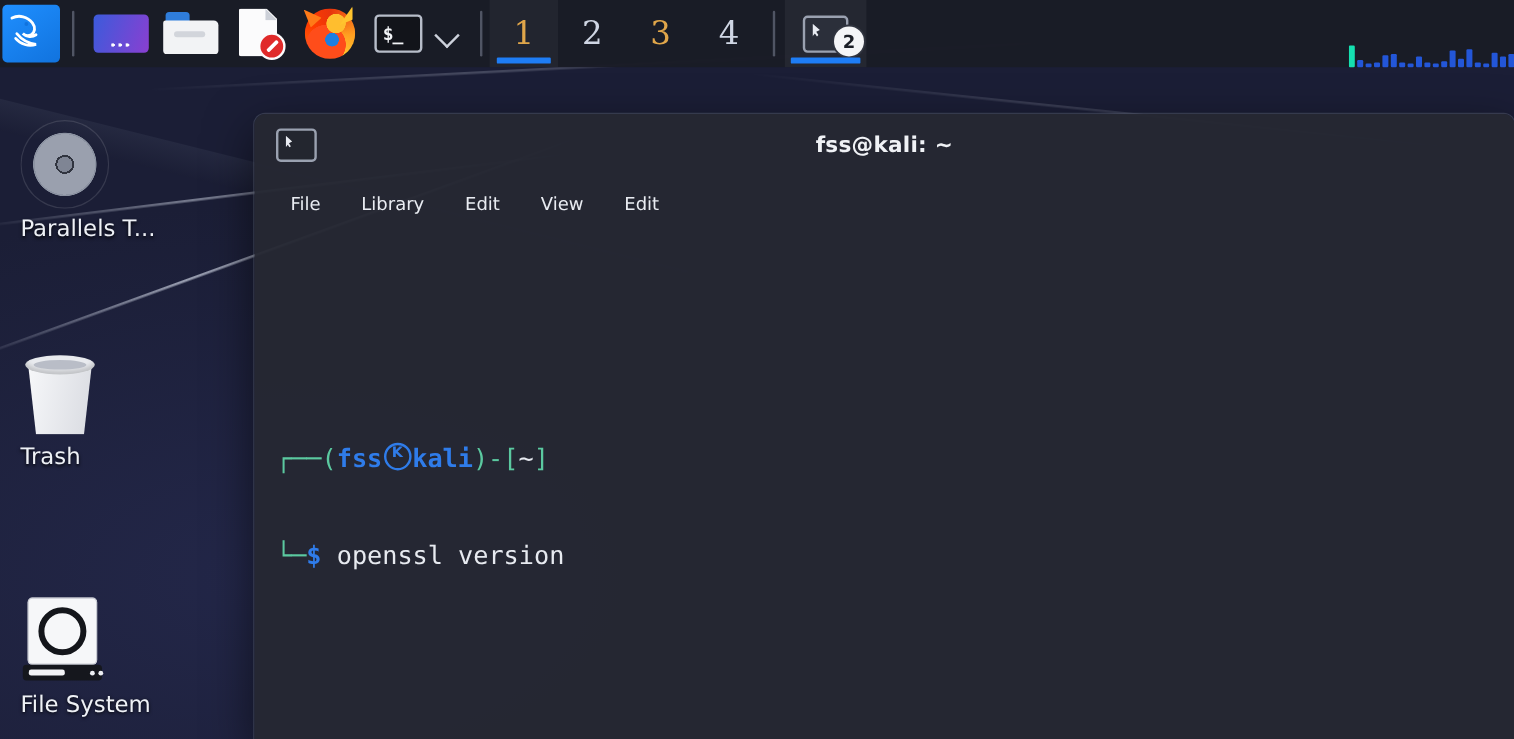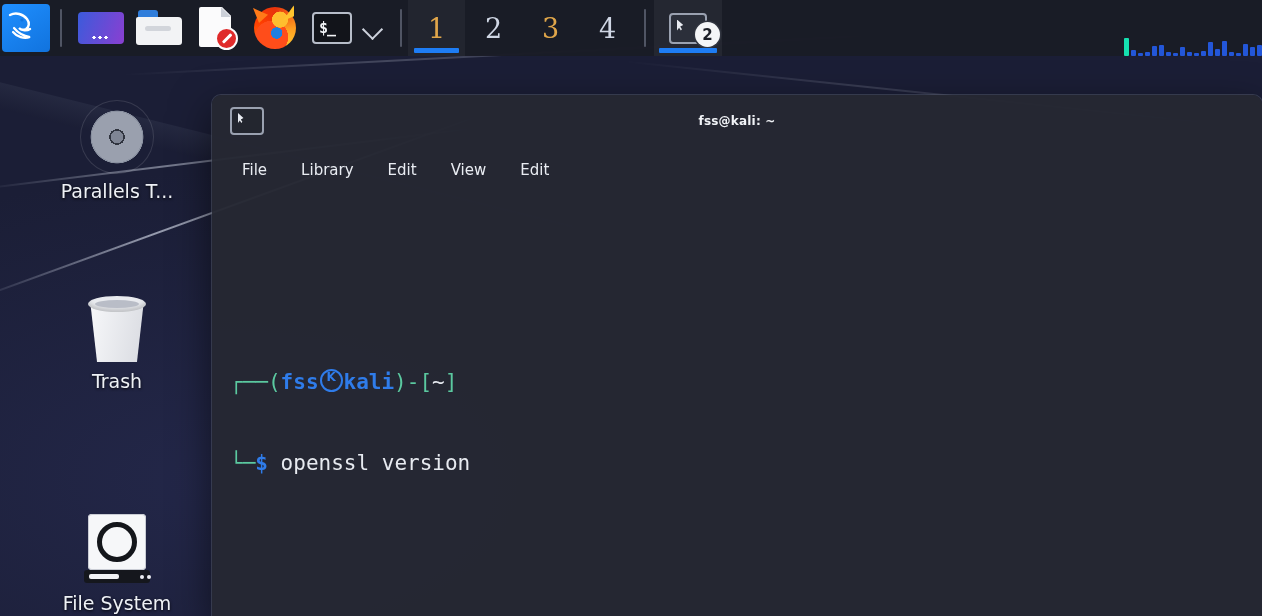--- a/index.html
+++ b/index.html
@@ -91,21 +91,21 @@
      background:#f4f5f7;color:#1b1e26;font-family:"DejaVu Sans",sans-serif;font-size:15px;font-weight:600;
      display:flex;align-items:center;justify-content:center;box-shadow:0 0 0 1.5px #30343f;}
 
   
   #tray{position:absolute;right:0;top:0;height:56px;display:flex;align-items:flex-end;padding-bottom:6px;overflow:hidden;}
   #tray .bars{display:flex;align-items:flex-end;gap:2px;height:22px;}
   #tray .bars i{display:block;width:5px;background:#2356d8;border-radius:1px;}
   #tray .bars i.hot{background:#15e0b0;}
 
   
-  .deskicon{position:absolute;width:200px;display:flex;flex-direction:column;align-items:center;cursor:pointer;}
+  .deskicon{position:absolute;width:200px;display:flex;flex-direction:column;align-items:flex-start;cursor:pointer;}
   .deskicon .lbl{margin-top:6px;color:#eef1f6;font-size:19px;text-shadow:0 1px 3px rgba(0,0,0,.9);white-space:nowrap;}
 
   .icn-disc{width:74px;height:74px;border-radius:50%;
      background:radial-gradient(circle at 50% 50%, #7f8594 0 12%, #30343f 12% 15%, #9aa0ae 15% 48%, #8b92a1 48% 50%, rgba(0,0,0,0) 51%);
      box-shadow:inset 0 0 0 1px rgba(255,255,255,.12);}
   .icn-trash{width:66px;height:72px;position:relative;}
   .icn-trash .can{position:absolute;left:6px;top:8px;width:54px;height:62px;
      background:linear-gradient(100deg,#f7f8fa,#d9dbe1);
      clip-path:polygon(0 0,100% 0,87% 100%,13% 100%);border-radius:3px 3px 7px 7px;}
   .icn-trash .lip{position:absolute;left:4px;top:4px;width:58px;height:16px;border-radius:50%;
@@ -126,21 +126,21 @@
     position:absolute;left:212px;top:95px;width:1050px;height:521px;
     background:rgba(38,40,50,.955);
     border-radius:9px 9px 0 0;
     box-shadow:0 0 0 1px rgba(92,98,116,.45), 0 14px 40px rgba(0,0,0,.55);
     overflow:hidden;z-index:40;
   }
   #term-titlebar{height:52px;display:flex;align-items:center;position:relative;}
   .tb-ico{margin-left:18px;width:30px;height:24px;background:#23262f;border:2px solid #9aa1b0;border-radius:4px;position:relative;}
   .tb-ico::after{content:"";position:absolute;left:6px;top:4px;width:7px;height:10px;background:#e9ecf2;
      clip-path:polygon(0 0,0 100%,26% 76%,48% 100%,62% 88%,40% 64%,78% 50%);}
-  #term-title{position:absolute;left:0;right:0;text-align:center;color:#f0f2f6;font-size:12px;font-weight:700;
+  #term-title{position:absolute;left:0;right:0;text-align:center;color:#f0f2f6;font-size:18px;font-weight:700;
      letter-spacing:.2px;pointer-events:none;}
   #term-menubar{height:46px;display:flex;align-items:center;padding-left:30px;gap:34px;}
   #term-menubar .mi{color:#e9ecf2;font-size:15px;cursor:pointer;}
   #term-body{padding:14px 0 0 18px;font-family:"DejaVu Sans Mono",monospace;font-size:21px;line-height:27px;
      color:#d7dae0;white-space:pre;}
   .blk{margin-bottom:19px;}
   .c-green{color:#5bc9a0;}
   .c-blue{color:#2f7cea;font-weight:700;}
   .c-white{color:#e7eaf0;}
   .c-dollar{color:#2f7cea;font-weight:700;}
@@ -165,21 +165,21 @@
   <div class="icn-disc"></div>
   <div class="lbl">Parallels T...</div>
 </div>
 <div class="deskicon" style="left:17px;top:292px;">
   <div class="icn-trash">
     <div class="can"></div>
       <div class="lip"></div>
   </div>
   <div class="lbl">Trash</div>
 </div>
-<div class="deskicon" style="left:17px;top:512px;">
+<div class="deskicon" style="left:17px;top:496px;">
   <div class="icn-drive">
     <div class="face"></div>
       <div class="base"></div>
   </div>
   <div class="lbl">File System</div>
 </div>
 
 <div id="panel">
 
   <div class="kali-btn">

